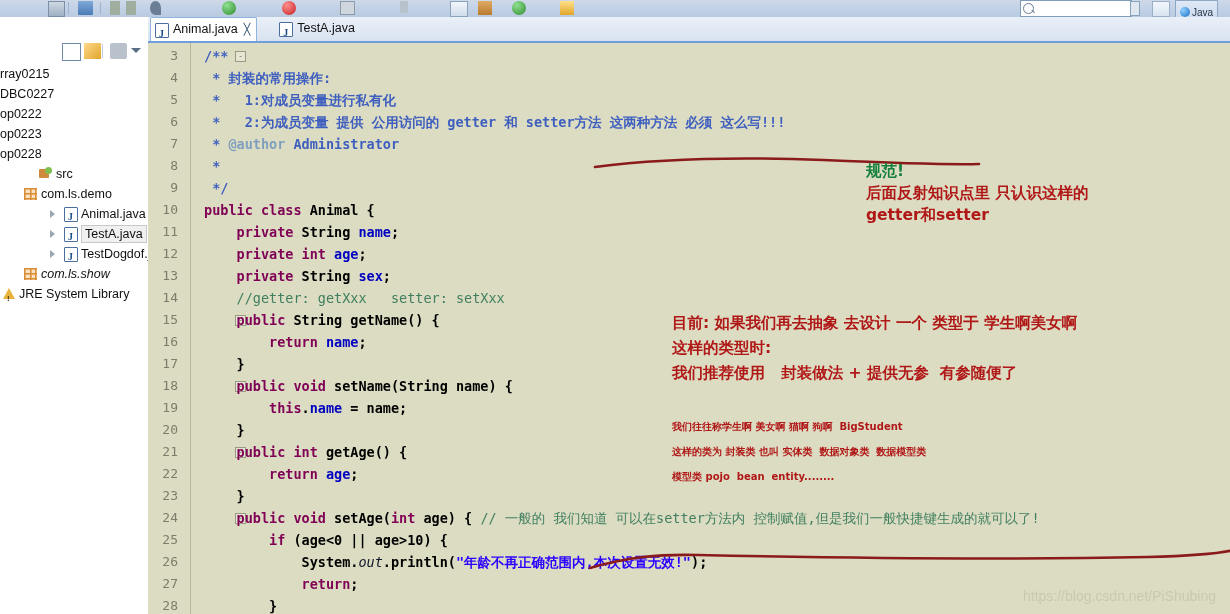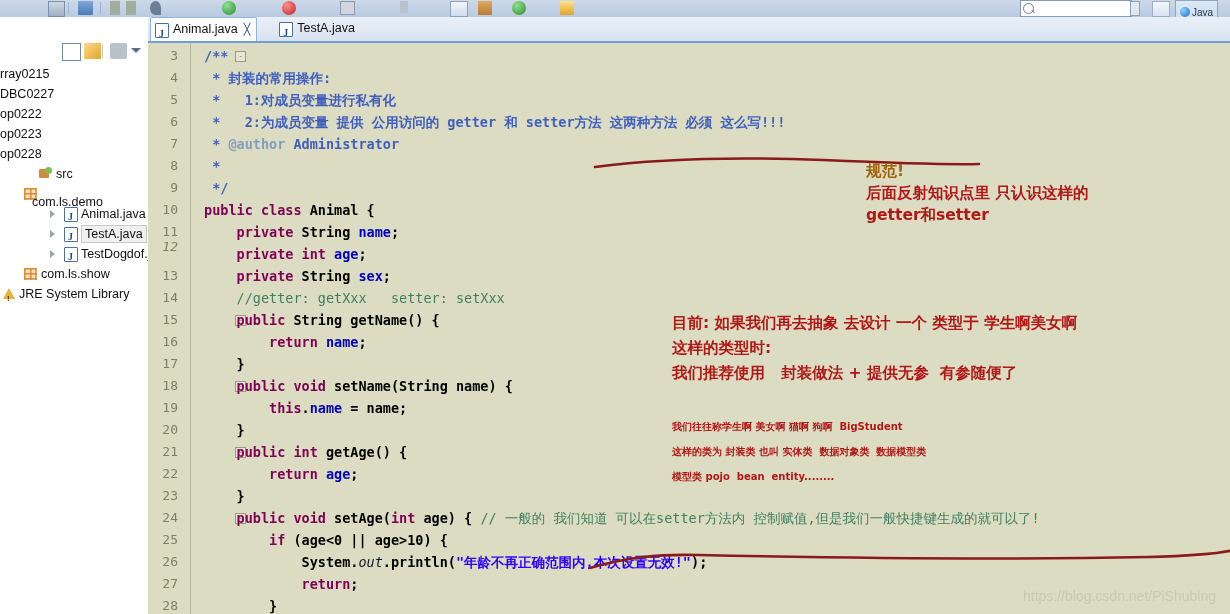--- a/index.html
+++ b/index.html
@@ -224,40 +224,40 @@
       </div>
       <div class="trow" style="top: 80px; position: absolute; left: 0px; width: 148px;">
         <span class="lbl" style="left: 0px;">op0228</span>
       </div>
       <div class="trow" style="top: 100px; position: absolute; left: 0px; width: 148px; margin-left: 37px;">
         <span class="ic-src" style="left: 2px;"></span>
         <span class="lbl" style="left: 19px;">src</span>
       </div>
       <div class="trow" style="top: 120px; position: absolute; left: 0px; width: 148px;">
         <span class="ic-pkg" style="left: 24px;"></span>
-        <span class="lbl" style="left: 32px; margin-top: 8px;">com.ls.demo</span>
+        <span class="lbl" style="left: 41px;">com.ls.demo</span>
       </div>
       <div class="trow" style="top: 140px; position: absolute; left: 0px; width: 148px;">
         <span class="arrow" style="left: 50px;"></span>
         <span class="ic-java" style="left: 64px;"></span>
         <span class="lbl" style="left: 81px;">Animal.java</span>
       </div>
       <div class="trow sel" style="top: 160px; position: absolute; left: 0px; width: 148px;">
         <span class="arrow" style="left: 50px;"></span>
         <span class="ic-java" style="left: 64px;"></span>
         <span class="lbl" style="left: 81px;">TestA.java</span>
       </div>
       <div class="trow" style="top: 180px; position: absolute; left: 0px; width: 148px;">
         <span class="arrow" style="left: 50px;"></span>
         <span class="ic-java" style="left: 64px;"></span>
         <span class="lbl" style="left: 81px;">TestDogdof.java</span>
       </div>
       <div class="trow" style="top: 200px; position: absolute; left: 0px; width: 148px;">
         <span class="ic-pkg" style="left: 24px;"></span>
-        <span class="lbl" style="left: 41px;">com.ls.show</span>
+        <span class="lbl" style="left: 41px; font-style: italic;">com.ls.show</span>
       </div>
       <div class="trow" style="top: 220px; position: absolute; left: 0px; width: 148px;">
         <span class="ic-jre" style="left: 2px;"></span>
         <span class="lbl" style="left: 19px;">JRE System Library<span class="dim"> [Ja</span></span>
       </div>
     </div>
 </div>
 
 <div id="editor">
   <div id="ed-tabrow">
@@ -269,21 +269,21 @@
     <div id="gutter">
         <div class="lnum" style="top: 2px;">3</div>
         <div class="lnum" style="top: 24px;">4</div>
         <div class="lnum" style="top: 46px;">5</div>
         <div class="lnum" style="top: 68px;">6</div>
         <div class="lnum" style="top: 90px;">7</div>
         <div class="lnum" style="top: 112px;">8</div>
         <div class="lnum" style="top: 134px;">9</div>
         <div class="lnum" style="top: 156px;">10</div>
         <div class="lnum" style="top: 178px;">11</div>
-        <div class="lnum" style="top: 193px; font-style: italic;">12</div>
+        <div class="lnum" style="top: 200px;">12</div>
         <div class="lnum" style="top: 222px;">13</div>
         <div class="lnum" style="top: 244px;">14</div>
         <div class="lnum" style="top: 266px;">15</div>
         <div class="lnum" style="top: 288px;">16</div>
         <div class="lnum" style="top: 310px;">17</div>
         <div class="lnum" style="top: 332px;">18</div>
         <div class="lnum" style="top: 354px;">19</div>
         <div class="lnum" style="top: 376px;">20</div>
         <div class="lnum" style="top: 398px;">21</div>
         <div class="lnum" style="top: 420px;">22</div>
@@ -332,21 +332,21 @@
 
     <svg class="ul" style="left:445px;top:112px;" width="390" height="18" viewBox="0 0 390 18">
       <path d="M2,12 C70,3 150,2 230,5 C300,8 350,10 386,9" fill="none" stroke="#8b1a1a" stroke-width="2.6" stroke-linecap="round"></path>
     </svg>
 
     <svg class="ul" style="left:440px;top:505px;" width="650" height="24" viewBox="0 0 650 24">
       <path d="M2,20 C40,9 70,6 110,7 C250,10 420,12 560,9 C600,8 630,6 646,2" fill="none" stroke="#8b1a1a" stroke-width="2.6" stroke-linecap="round"></path>
     </svg>
 
     <div id="anno-host">
-        <div class="anno blk1" style="left: 718px; top: 118px; color: #a16207;">规范!</div>
+        <div class="anno blk1" style="left: 718px; top: 118px; color: #15803d;">规范!</div>
         <div class="anno blk1" style="left: 718px; top: 140px; color: rgb(176, 24, 24);">后面反射知识点里 只认识这样的</div>
         <div class="anno blk1" style="left: 718px; top: 162px; color: rgb(176, 24, 24);">getter和setter</div>
         <div class="anno blk2" style="left: 524px; top: 268px; color: rgb(176, 24, 24);">目前: 如果我们再去抽象 去设计 一个 类型于 学生啊美女啊</div>
         <div class="anno blk2" style="left: 524px; top: 293px; color: rgb(176, 24, 24);">这样的类型时:</div>
         <div class="anno blk2" style="left: 524px; top: 318px; color: rgb(176, 24, 24);">我们推荐使用   封装做法 + 提供无参  有参随便了</div>
         <div class="anno blk3" style="left: 524px; top: 372px; color: rgb(176, 24, 24);">我们往往称学生啊 美女啊 猫啊 狗啊  BigStudent</div>
         <div class="anno blk3" style="left: 524px; top: 397px; color: rgb(176, 24, 24);">这样的类为 封装类 也叫 实体类  数据对象类  数据模型类</div>
         <div class="anno blk3" style="left: 524px; top: 422px; color: rgb(176, 24, 24);">模型类 pojo  bean  entity........</div>
       </div>
 

